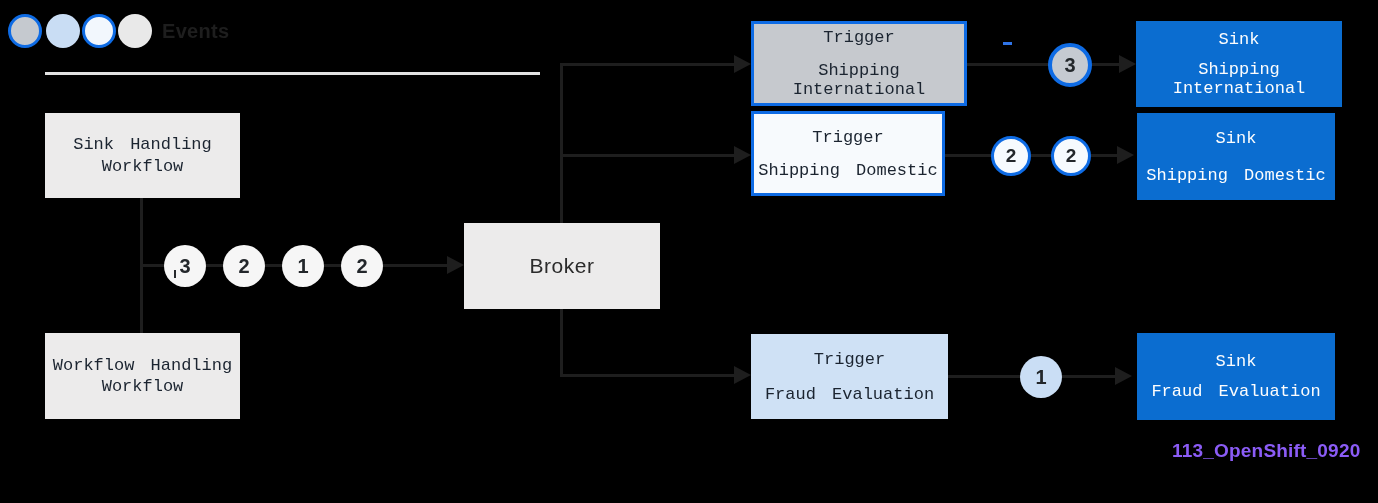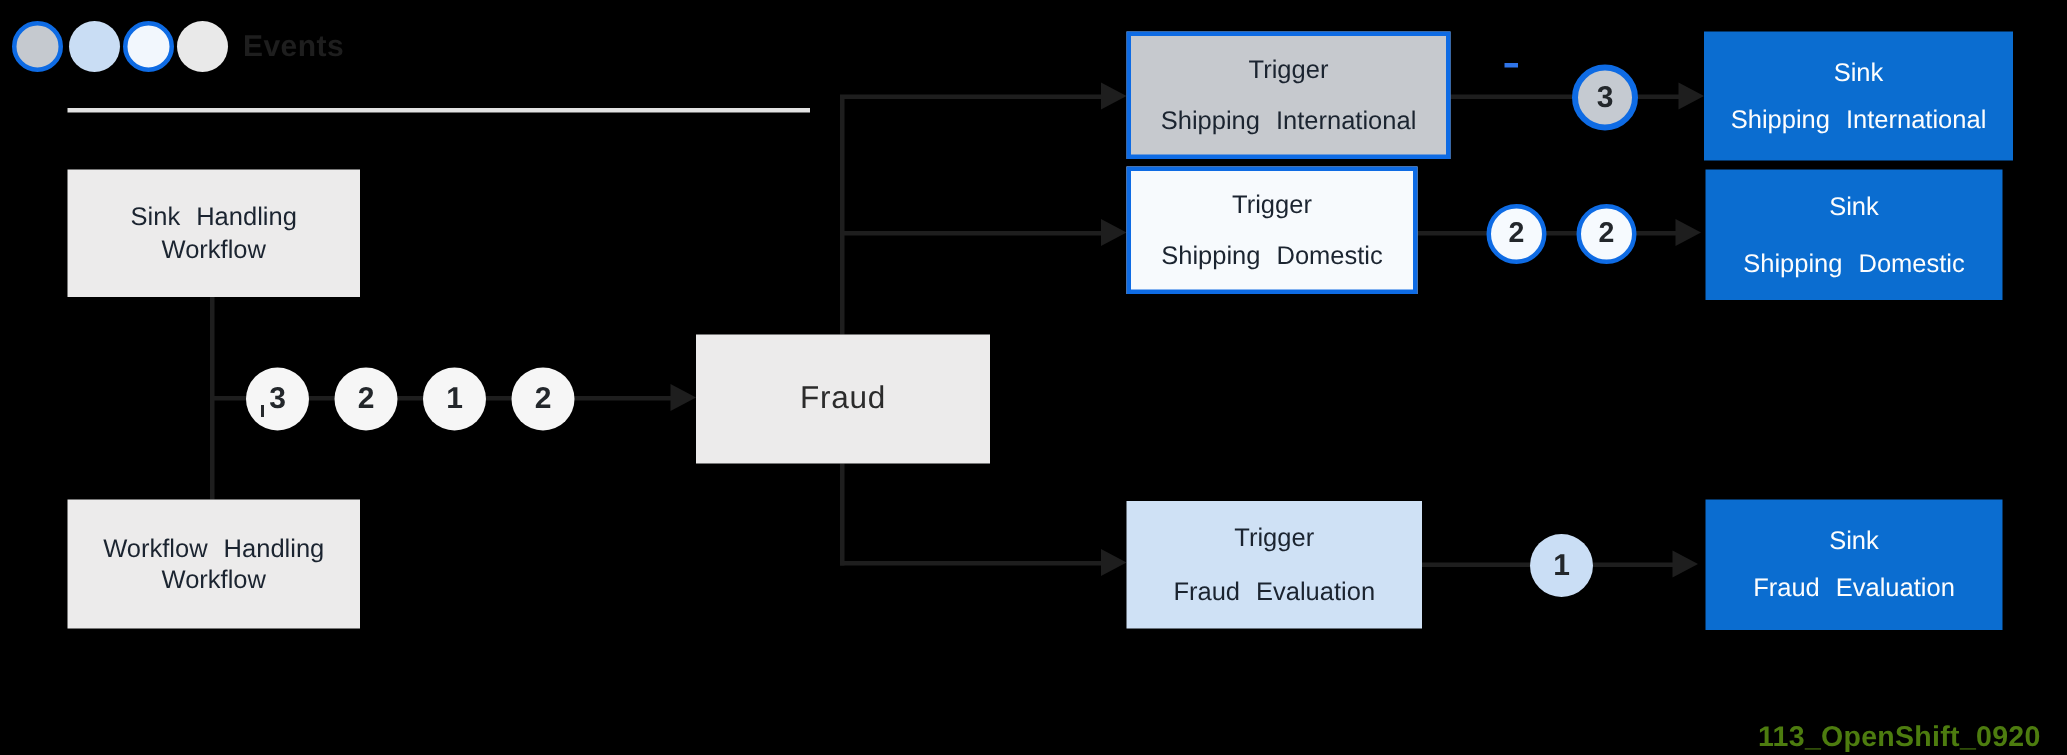--- a/index.html
+++ b/index.html
@@ -9,21 +9,21 @@
   
   .hline{position:absolute;height:3px;background:#1e1e1e;z-index:1;}
   .vline{position:absolute;width:3px;background:#1e1e1e;z-index:1;}
   .arrow-e{position:absolute;width:0;height:0;z-index:1;
            border-top:9px solid transparent;border-bottom:9px solid transparent;
            border-left:17px solid #1e1e1e;}
 
   
   .node{position:absolute;display:flex;flex-direction:column;align-items:center;
         justify-content:center;text-align:center;z-index:2;box-sizing:border-box;}
-  .serif{font-family:Liberation Sans, sans-serif;word-spacing:0.35em;text-align:center;}
+  .serif{font-family:Liberation Mono, monospace;word-spacing:0.35em;text-align:center;}
   .wf-box{background:#ecebeb;color:#1b2430;font-size:17px;line-height:1.25;}
   .broker-box{background:#ecebeb;color:#2b2b2b;font-family:"Liberation Sans",sans-serif;
               font-size:21px;font-weight:500;letter-spacing:0.5px;}
   .trigger-intl{background:#c6c9ce;border:3px solid #0e6be4;color:#1b2430;font-size:17px;gap:14px;}
   .trigger-dom{background:#f7fafd;border:3px solid #0e6be4;color:#1b2430;font-size:17px;gap:14px;}
   .trigger-fraud{background:#cfe1f5;color:#1b2430;font-size:17px;gap:16px;}
   .sink-box{background:#0b6dd0;color:#fdfdfd;font-size:17px;gap:11px;}
 
   
   .num-circle{position:absolute;border-radius:50%;display:flex;align-items:center;
@@ -38,21 +38,21 @@
   .legend-circle{position:absolute;width:34px;height:34px;border-radius:50%;box-sizing:border-box;}
   .lg1{background:#c5c9cf;border:3px solid #0e6be4;}
   .lg2{background:#c9ddf4;}
   .lg3{background:#f2f7fd;border:3px solid #0e6be4;}
   .lg4{background:#e9e9e9;}
   .legend-label{position:absolute;font-family:"Liberation Sans",sans-serif;
                 font-weight:bold;font-size:20px;color:#1e1e1e;letter-spacing:0.3px;}
   .divider{position:absolute;height:3px;background:#e2e2e2;}
 
   .caption{position:absolute;font-family:"Liberation Sans",sans-serif;font-weight:bold;
-           font-size:19px;color:#4d7c0f;letter-spacing:0.2px;margin-top:41px;}
+           font-size:19px;color:#8b5cf6;letter-spacing:0.2px;}
   .mark-blue{position:absolute;width:9px;height:3px;background:#2f74e8;z-index:3;}
   .mark-cursor{position:absolute;width:2px;height:8px;background:#26292c;z-index:4;}
 </style>
 </head>
 <body>
 
 <div class="canvas">
 
   <div class="legend-circle lg1" style="left:8px;top:14px;"></div>
   <div class="legend-circle lg2" style="left:46px;top:14px;"></div>
@@ -82,21 +82,21 @@
     </div>
   <div class="num-circle c-src" style="left:282px;top:245px;">
       <span>1</span>
     </div>
   <div class="num-circle c-src" style="left:341px;top:245px;">
       <span>2</span>
     </div>
   <div class="mark-cursor" style="left:174px;top:270px;"></div>
 
   <div class="node broker-box" style="left:464px;top:223px;width:196px;height:86px;">
-    <div>Fraud</div>
+    <div>Broker</div>
   </div>
 
   <div class="vline" style="left:560px;top:64px;height:159px;"></div>
   <div class="vline" style="left:560px;top:309px;height:68px;"></div>
   <div class="hline" style="left:560px;top:63px;width:175px;"></div>
   <div class="arrow-e" style="left:734px;top:55px;"></div>
   <div class="hline" style="left:560px;top:154px;width:175px;"></div>
   <div class="arrow-e" style="left:734px;top:146px;"></div>
   <div class="hline" style="left:560px;top:374px;width:175px;"></div>
   <div class="arrow-e" style="left:734px;top:366px;"></div>

